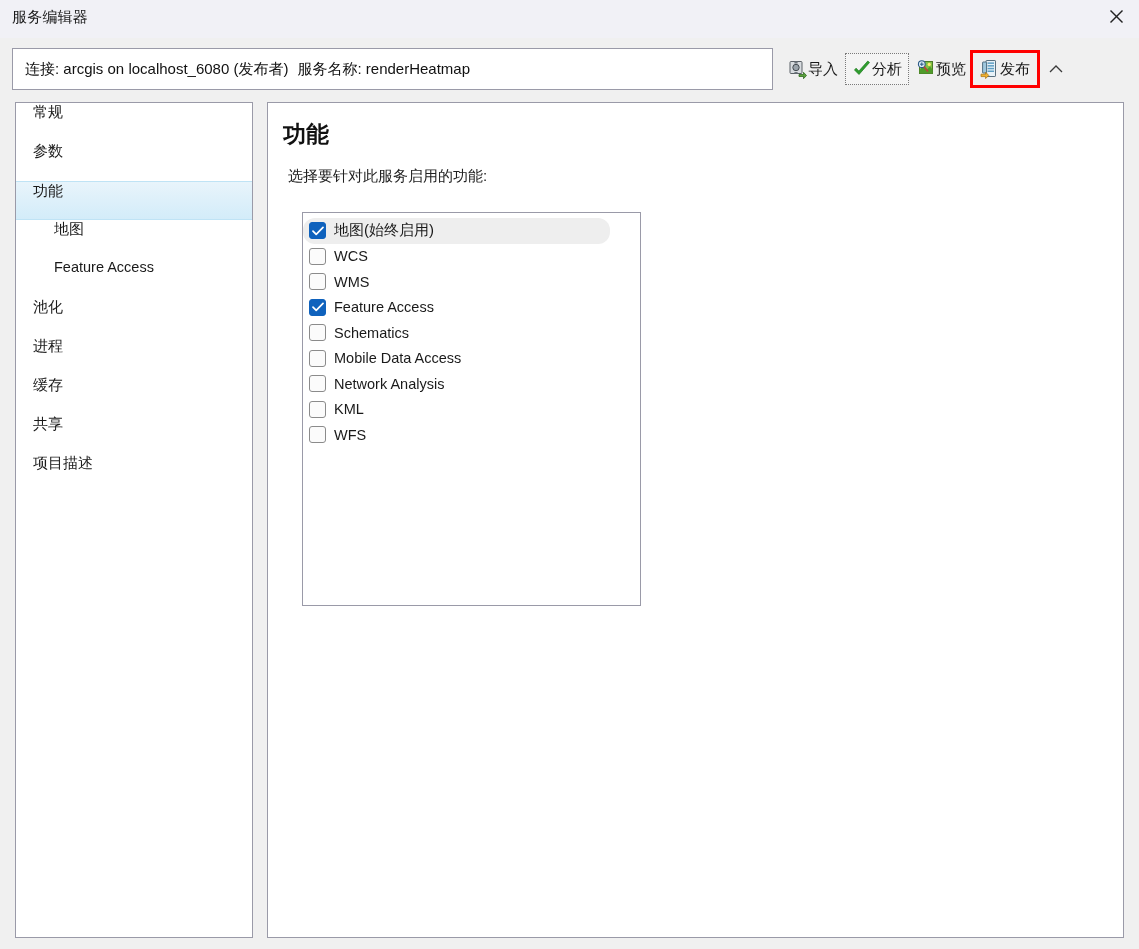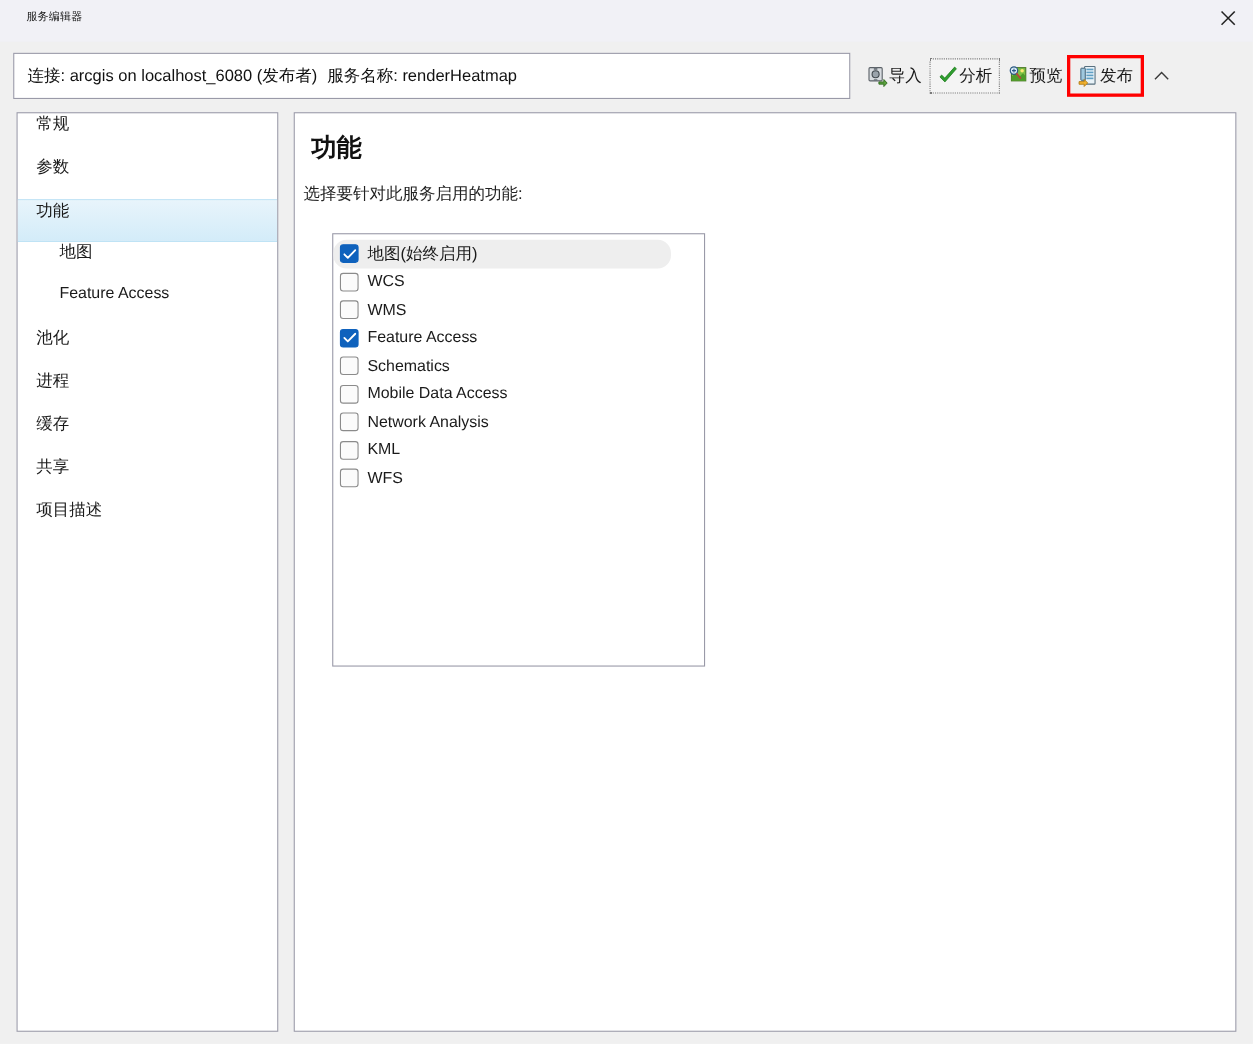--- a/index.html
+++ b/index.html
@@ -20,23 +20,23 @@
   .titlebar {
     position: absolute;
     left: 0; top: 0;
     width: 1139px;
     height: 38px;
     background: #f1f1f6;
     box-sizing: border-box;
   }
   .titlebar-text {
     position: absolute;
-    left: 24px;
+    left: 12px;
     top: 8px;
-    font-size: 10px;
+    font-size: 15px;
     color: #1a1a1a;
     letter-spacing: 0.2px;
     white-space: nowrap;
   }
   .close-btn {
     position: absolute;
     right: 0; top: 0;
     width: 46px; height: 32px;
     display: flex;
     align-items: center;
@@ -153,21 +153,21 @@
   }
   .content-title {
     position: absolute;
     left: 15px; top: 16px;
     font-size: 23px;
     font-weight: bold;
     color: #111;
   }
   .content-desc {
     position: absolute;
-    left: 8px; top: 64px;
+    left: 20px; top: 64px;
     font-size: 15px;
     color: #222;
   }
 
   
   .cap-list {
     position: absolute;
     left: 34px; top: 109px;
     width: 339px;
     height: 394px;

